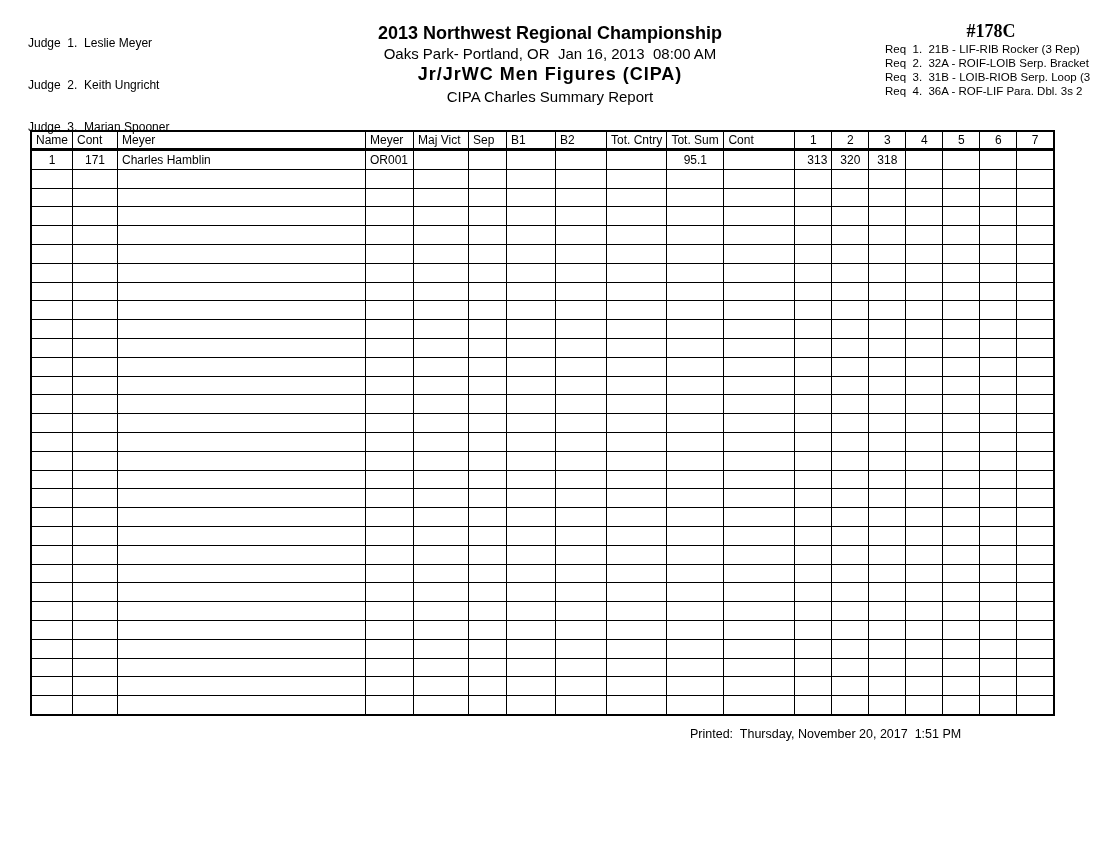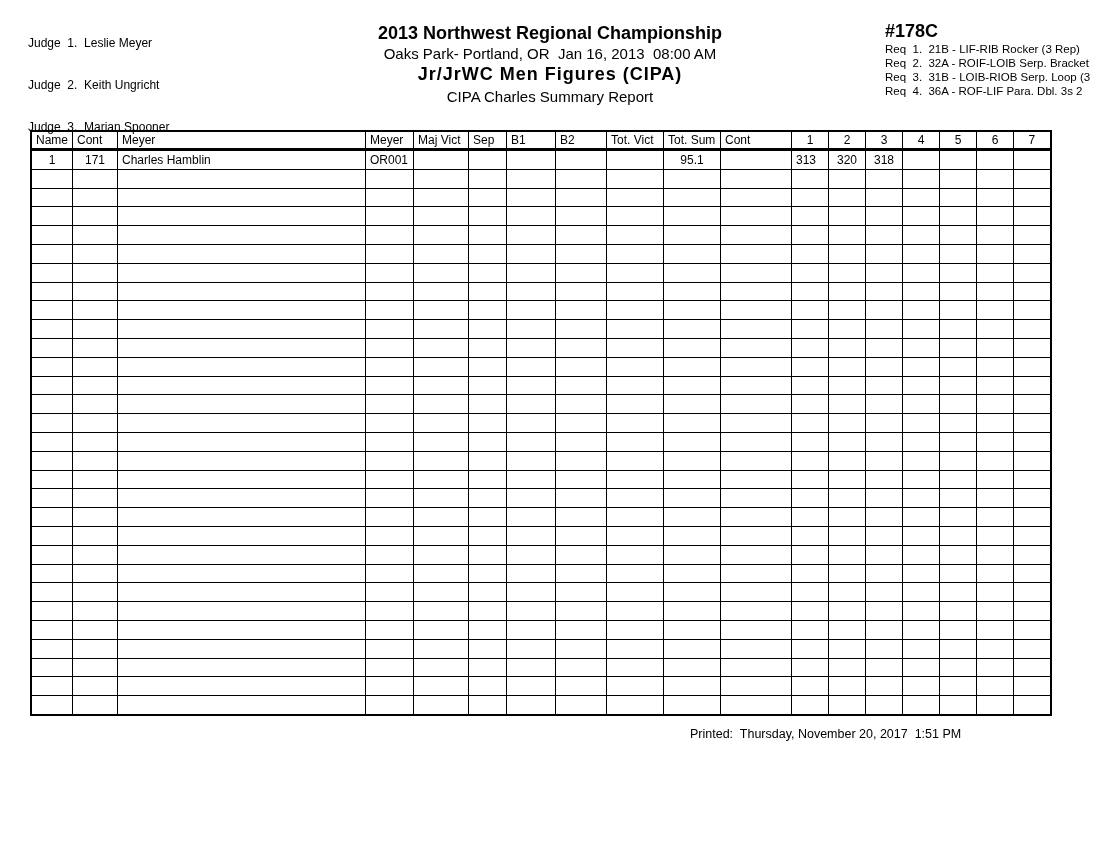--- a/index.html
+++ b/index.html
@@ -17,21 +17,21 @@
   }
   .center-line {
     position: absolute; left: 0; right: 0;
     text-align: center; white-space: pre;
   }
   .title-main   { top: 23px; font-size: 18px; font-weight: bold; }
   .venue-line   { top: 45px; font-size: 15px; }
   .event-title  { top: 64px; font-size: 18px; font-weight: bold; letter-spacing: 1px; }
   .report-title { top: 88px; font-size: 15px; }
   .head-right { position: absolute; left: 885px; top: 21px; width: 230px; }
-  .event-number { width: 212px; text-align: left; font-size: 18px; font-weight: bold; height: 21px; }
+  .event-number { width: 212px; text-align: center; font-size: 18px; font-weight: bold; height: 21px; font-family: Liberation Serif, serif; }
   .req-line { font-size: 11.5px; line-height: 14px; white-space: pre; }
   table.results {
     position: absolute; left: 30px; top: 130px;
     border-collapse: collapse; table-layout: fixed;
     border: 2px solid #000;
   }
   table.results th, table.results td {
     border: 1px solid #000;
     font-size: 12px; font-weight: normal;
     padding: 0 4px;
@@ -90,21 +90,21 @@
   <thead>
     <tr id="results-header-row">
         <th style="text-align: left;">Name</th>
         <th style="text-align: left;">Cont</th>
         <th style="text-align: left;">Meyer</th>
         <th style="text-align: left;">Meyer</th>
         <th style="text-align: left;">Maj Vict</th>
         <th style="text-align: left;">Sep</th>
         <th style="text-align: left;">B1</th>
         <th style="text-align: left;">B2</th>
-        <th style="text-align: left;">Tot. Vict</th>
+        <th style="text-align: left;">Tot. Cntry</th>
         <th style="text-align: left;">Tot. Sum</th>
         <th style="text-align: left;">Cont</th>
         <th style="text-align: center;">1</th>
         <th style="text-align: center;">2</th>
         <th style="text-align: center;">3</th>
         <th style="text-align: center;">4</th>
         <th style="text-align: center;">5</th>
         <th style="text-align: center;">6</th>
         <th style="text-align: center;">7</th>
       </tr>
@@ -115,21 +115,21 @@
         <td style="text-align: center;">171</td>
         <td style="text-align: left;">Charles Hamblin</td>
         <td style="text-align: left;">OR001</td>
         <td style="text-align: center;"></td>
         <td style="text-align: center;"></td>
         <td style="text-align: center;"></td>
         <td style="text-align: center;"></td>
         <td style="text-align: center;"></td>
         <td style="text-align: center;">95.1</td>
         <td style="text-align: center;"></td>
-        <td style="text-align: left;">313</td>
+        <td style="text-align: right;">313</td>
         <td style="text-align: center;">320</td>
         <td style="text-align: center;">318</td>
         <td style="text-align: center;"></td>
         <td style="text-align: center;"></td>
         <td style="text-align: center;"></td>
         <td style="text-align: center;"></td>
       </tr>
       <tr>
         <td style="text-align: center;"></td>
         <td style="text-align: center;"></td>

